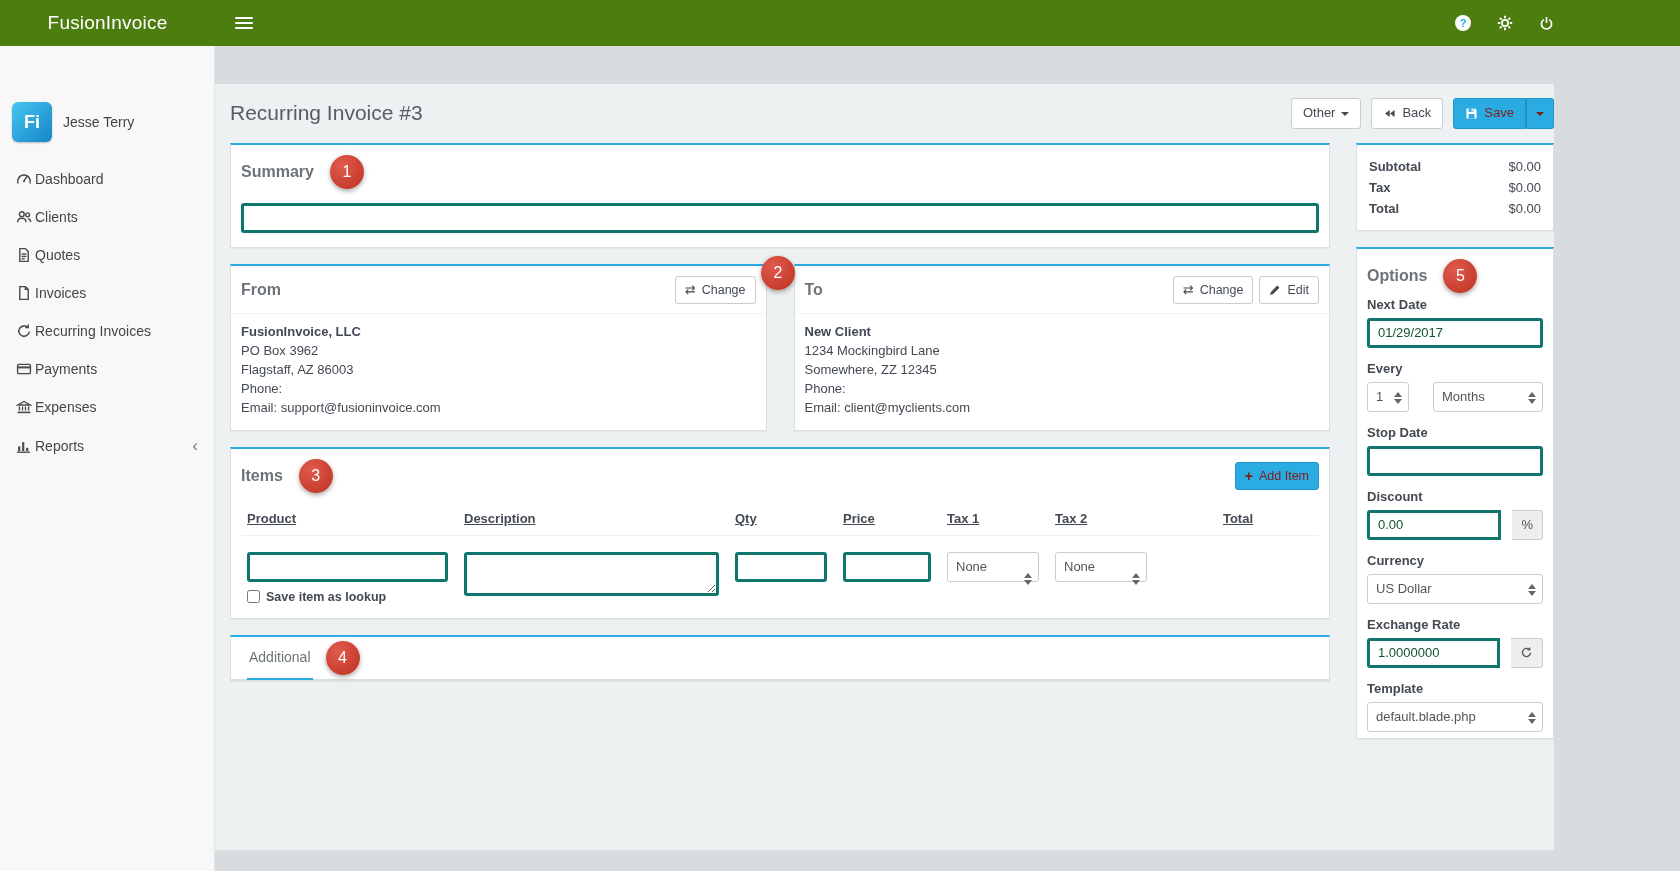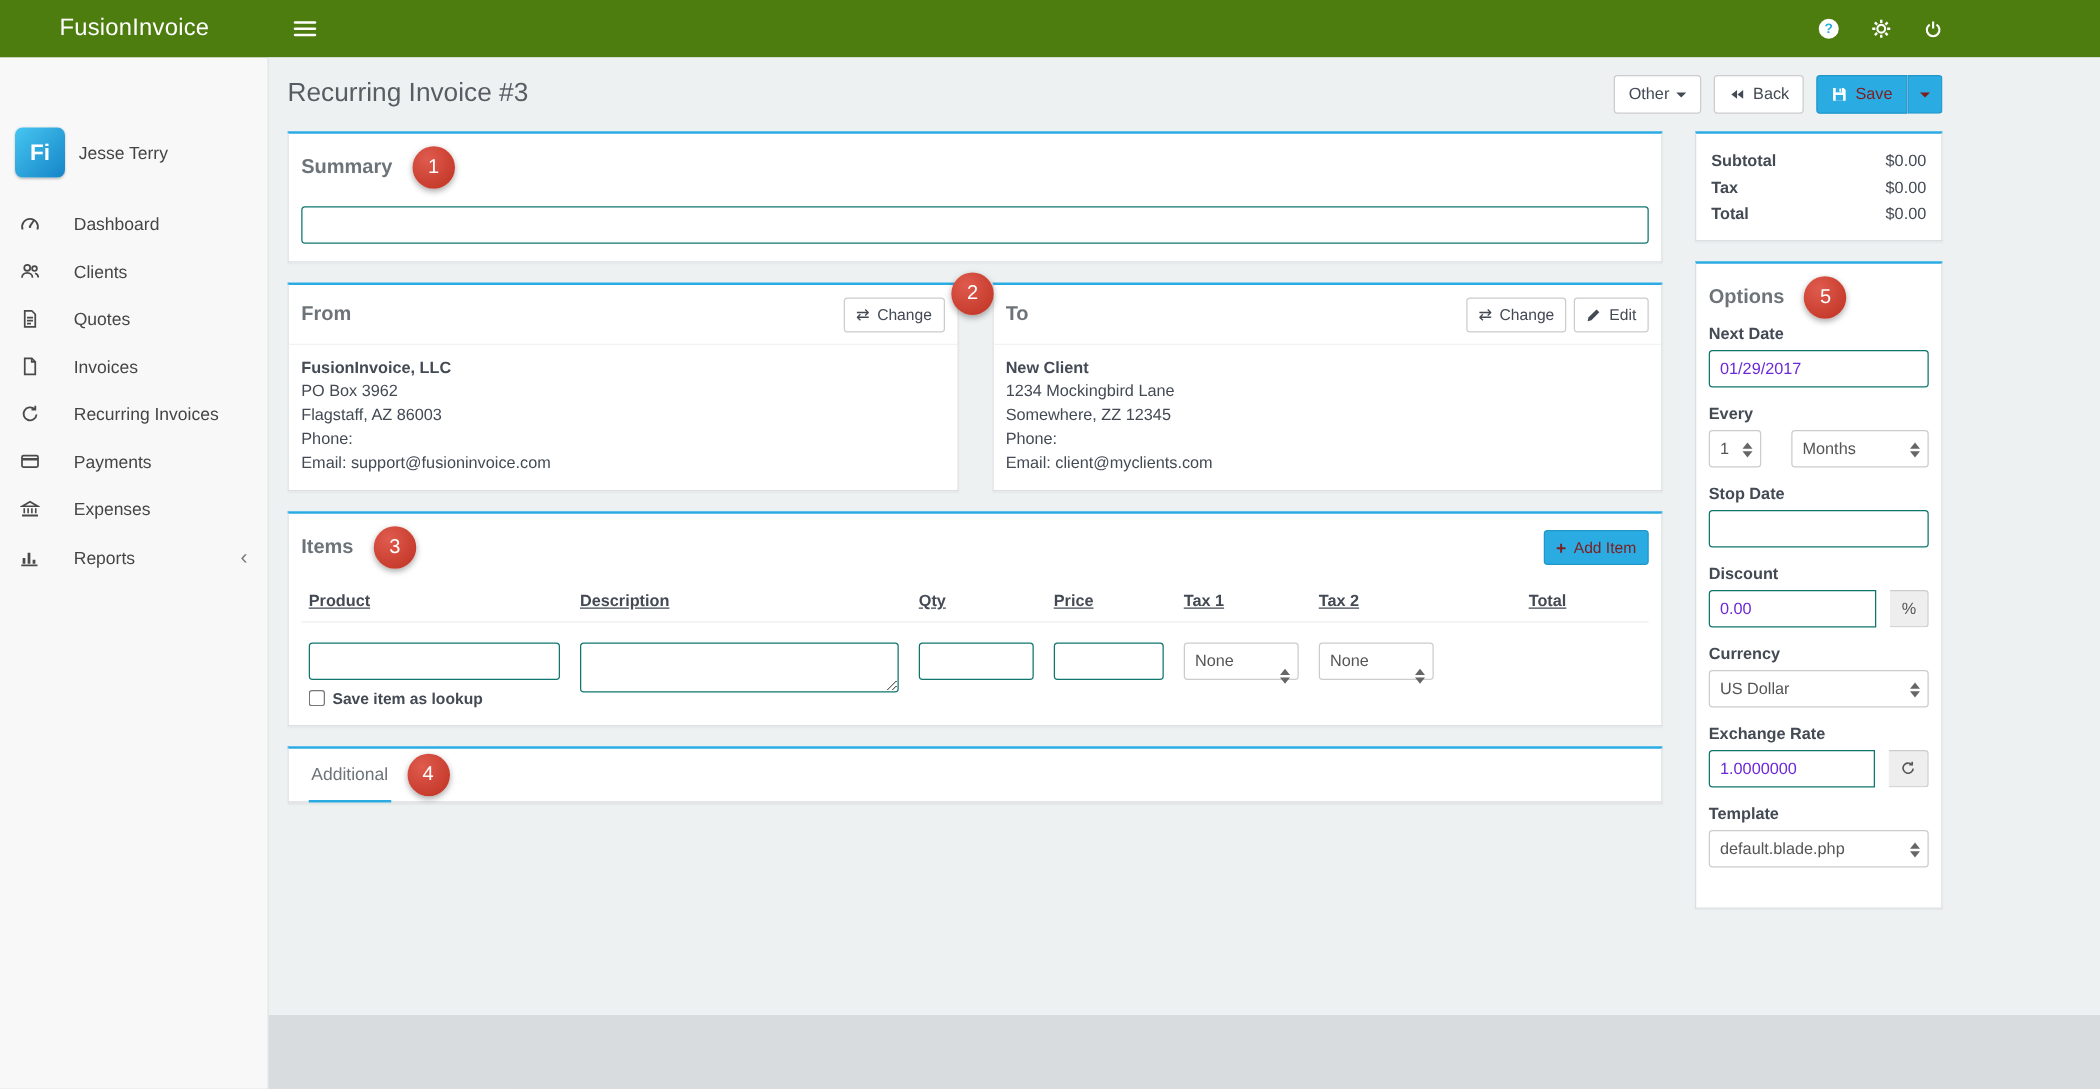--- a/index.html
+++ b/index.html
@@ -23,26 +23,26 @@
                  font-size: 11px; font-weight: bold; display: flex; align-items: center; justify-content: center; }
 
   
   .layout { flex: 1; display: flex; min-height: 0; }
   .sidebar { width: 215px; background: #f8f8f8; border-right: 1px solid #e2e5e6; flex-shrink: 0; }
   .user-panel { display: flex; align-items: center; gap: 11px; padding: 13px 12px 18px; margin-top: 43px; }
   .avatar { width: 40px; height: 40px; border-radius: 6px; background: linear-gradient(135deg, #46c6f1 0%, #1584c7 100%);
             color: #fff; font-weight: bold; font-size: 18px; display: flex; align-items: center; justify-content: center;
             box-shadow: 0 1px 2px rgba(0,0,0,.25); }
   .user-name { font-size: 14px; color: #444; }
-  .nav-item { display: flex; align-items: center; gap: 27px; padding: 11px 16px; font-size: 14px; color: #454545; cursor: pointer; }
+  .nav-item { display: flex; align-items: center; gap: 3px; padding: 11px 16px; font-size: 14px; color: #454545; cursor: pointer; }
   .nav-svg { width: 16px; height: 16px; color: #4a4a4a; flex-shrink: 0; }
   .nav-chevron { margin-left: auto; color: #7a7a7a; font-size: 17px; line-height: 1; }
 
   
-  .content-wrapper { flex: 1; display: flex; flex-direction: column; background: #d8dcde; min-width: 0; }
+  .content-wrapper { flex: 1; display: flex; flex-direction: row; background: #d8dcde; min-width: 0; margin-top: 38px; }
   .content { background: #eef1f2; height: 766px; padding: 14px 0 0 15px; flex-shrink: 0; }
   .page-header { width: 1324px; display: flex; align-items: center; margin-bottom: 14px; }
   .page-title { font-size: 21px; font-weight: 400; color: #565d63; }
   .header-actions { margin-left: auto; display: flex; align-items: center; gap: 10px; }
 
   .columns { width: 1324px; display: flex; gap: 26px; align-items: flex-start; }
   .col-main { width: 1100px; flex-shrink: 0; }
   .col-side { width: 198px; flex-shrink: 0; }
 
   
@@ -66,22 +66,22 @@
   .btn-primary { background: #2aabe2; border-color: #2196c9; color: #7f1d1d; }
   .btn-group { display: inline-flex; }
   .btn-group .btn:first-child { border-radius: 3px 0 0 3px; }
   .btn-caret { border-radius: 0 3px 3px 0; border-left: 1px solid #1f8fc4; padding: 5px 9px; }
   .caret { display: inline-block; width: 0; height: 0; border-left: 4px solid transparent;
            border-right: 4px solid transparent; border-top: 4px solid currentColor; margin-top: 1px; }
   .heading-actions { margin-left: auto; display: flex; gap: 6px; }
   .plus-glyph { font-weight: bold; font-size: 14px; line-height: 1; }
 
   
-  .form-control { height: 30px; width: 100%; border: 1px solid #0f766e; border-radius: 3px; background: #fff;
-                  padding: 4px 8px; font-size: 13px; color: #6d28d9; font-family: inherit; }
+  .form-control { height: 30px; width: 100%; border: 3px solid #0f766e; border-radius: 3px; background: #fff;
+                  padding: 4px 8px; font-size: 13px; color: #14532d; font-family: inherit; }
   textarea.form-control { height: auto; resize: both; }
   .control-label { display: block; font-weight: bold; font-size: 13px; color: #434a54; margin-bottom: 6px; }
   .form-group { margin-bottom: 13px; }
   .select { position: relative; }
   .select select { -webkit-appearance: none; -moz-appearance: none; appearance: none;
                    height: 30px; width: 100%; border: 1px solid #ccc; border-radius: 3px; background: #fff;
                    padding: 4px 20px 4px 8px; font-size: 13px; color: #555; font-family: inherit; cursor: pointer; }
   .select::before { content: ""; position: absolute; right: 7px; top: 50%; margin-top: -9px;
                     border: 4px solid transparent; border-bottom: 5px solid #666; pointer-events: none; }
   .select::after  { content: ""; position: absolute; right: 7px; top: 50%; margin-top: 2px;
@@ -119,21 +119,21 @@
   .additional-body { padding: 16px; }
   .additional-cols { display: flex; gap: 27px; }
   .additional-col { flex: 1; }
   .area-tall { height: 105px; width: 100%; }
 
   
   .totals-panel { padding: 11px 12px; }
   .total-row { display: flex; justify-content: space-between; padding: 1px 0; line-height: 19px; }
   .t-label { font-weight: bold; }
   .options-heading { display: flex; align-items: center; padding: 10px 10px 2px; }
-  .options-body { padding: 2px 10px 28px; }
+  .options-body { padding: 2px 10px 2px; }
   .every-row { display: flex; gap: 24px; }
   .every-interval { width: 42px; flex-shrink: 0; }
   .every-period { flex: 1; }
 
   .bottom-strip { flex: 1; background: #d8dcde; }
 </style>
 </head>
 <body>
 
 <div class="app">

